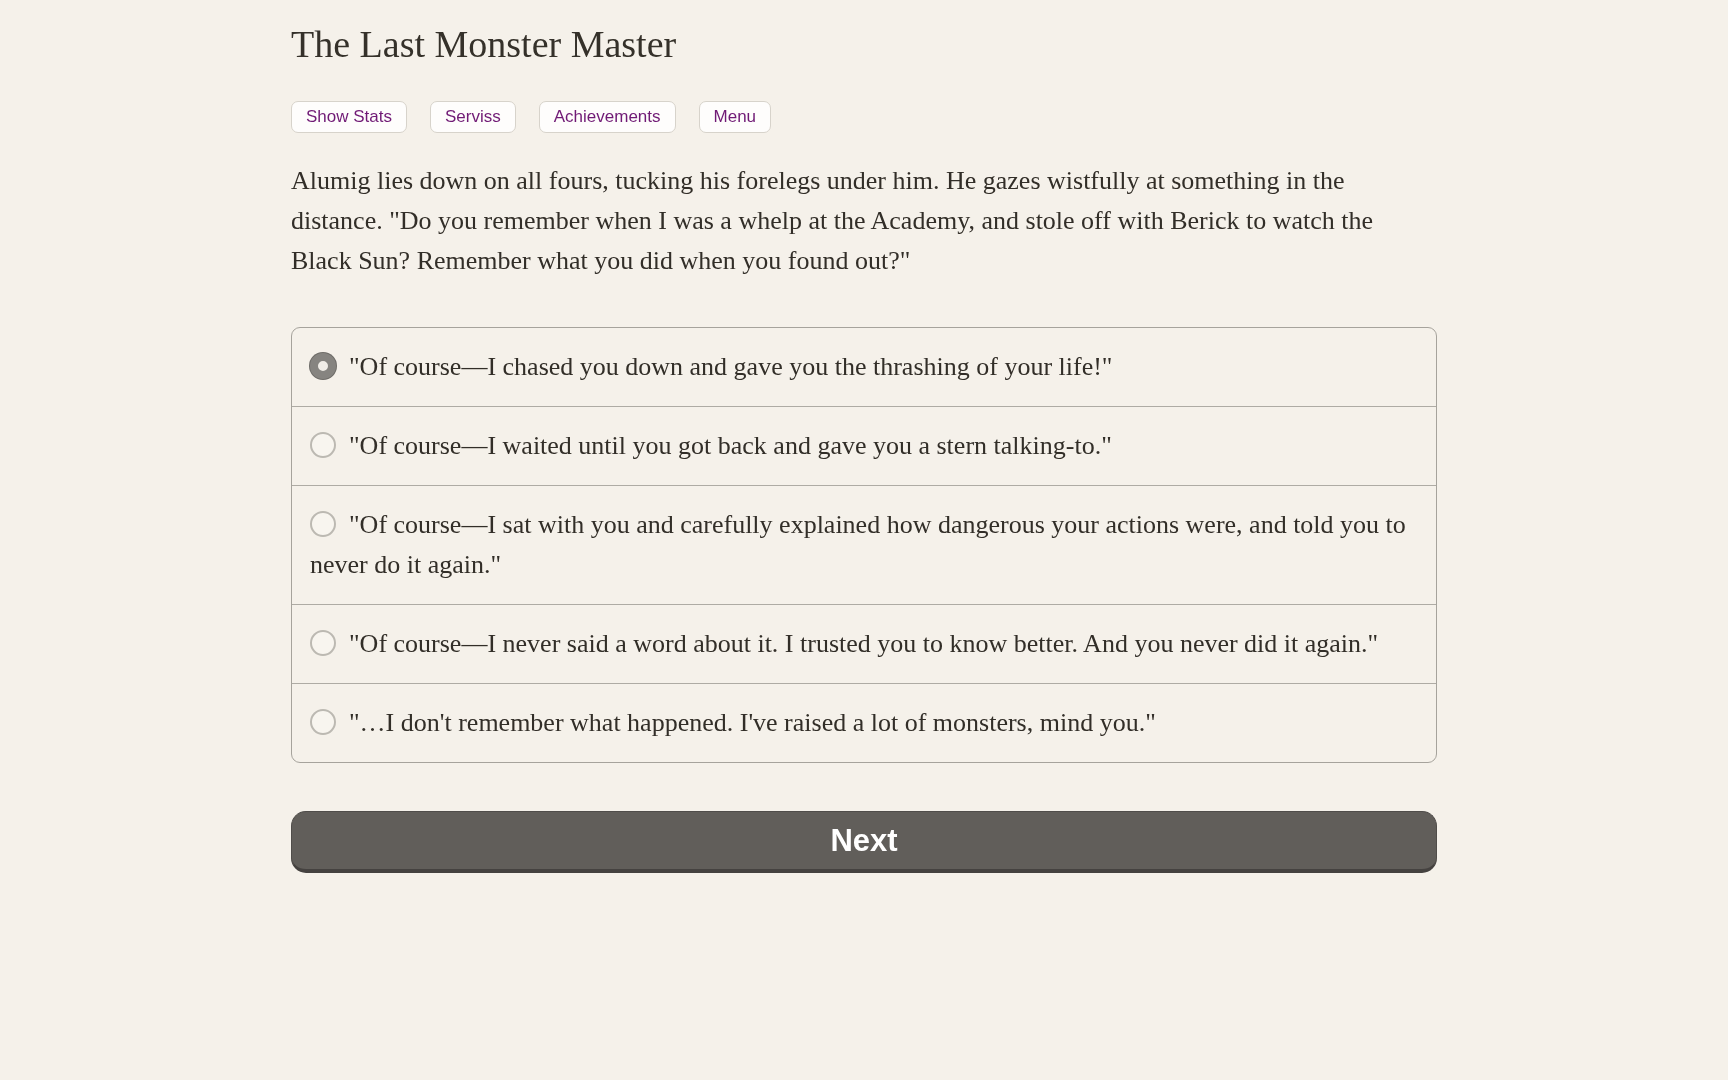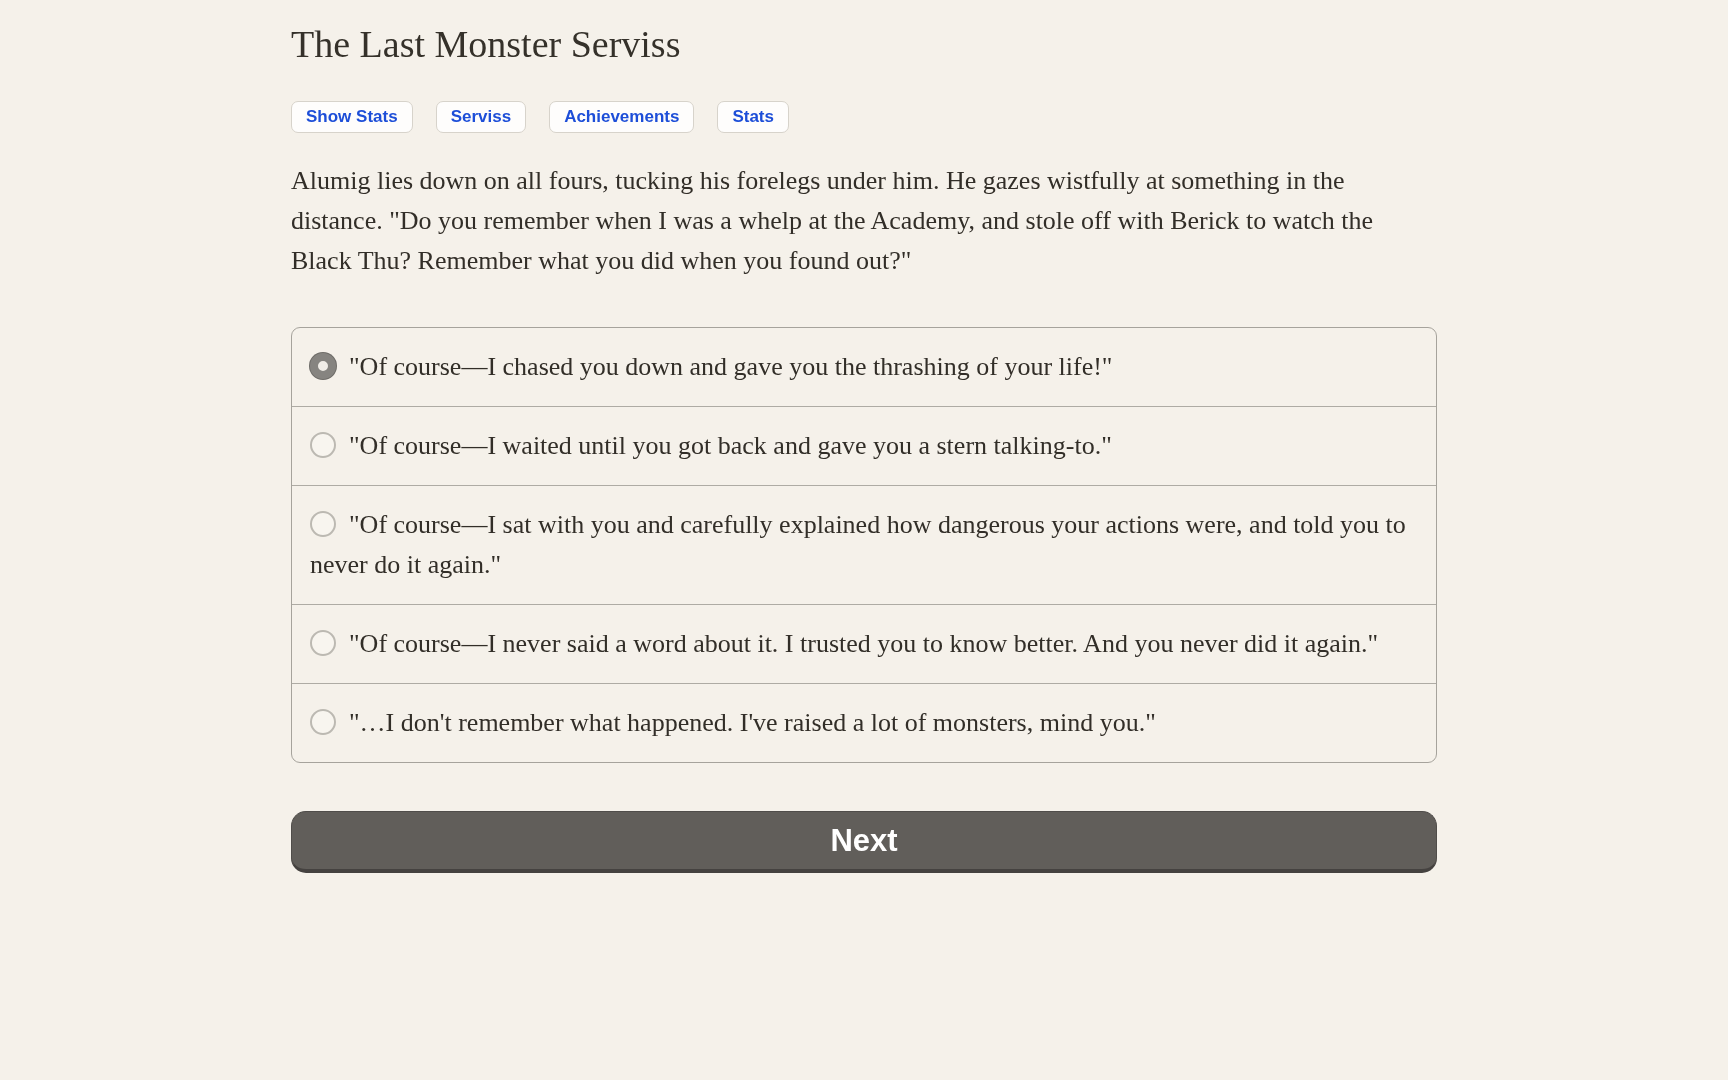--- a/index.html
+++ b/index.html
@@ -41,22 +41,22 @@
     font-family: "Liberation Sans", sans-serif;
   }
   .toolbar button {
     height: 32px;
     padding: 0 14px;
     background: #fefdfc;
     border: 1px solid #d7d3cb;
     border-radius: 7px;
     font-family: "Liberation Sans", sans-serif;
     font-size: 17px;
-    font-weight: bold;
-    color: #1d4ed8;
+    font-weight: normal;
+    color: #701a75;
     cursor: pointer;
   }
   .paragraph {
     margin-top: 28px;
     font-size: 26px;
     line-height: 40px;
     width: 1146px;
   }
   .choices {
     margin-top: 46px;
@@ -106,31 +106,31 @@
     font-weight: bold;
     text-align: center;
     cursor: pointer;
   }
 </style>
 </head>
 <body>
 
 <div class="container">
 
-  <h1 class="title">The Last Monster Serviss</h1>
+  <h1 class="title">The Last Monster Master</h1>
 
 
   <div class="toolbar">
     <button>Show Stats</button>
     <button>Serviss</button>
     <button>Achievements</button>
-    <button>Stats</button>
+    <button>Menu</button>
   </div>
 
-  <div class="paragraph">Alumig lies down on all fours, tucking his forelegs under him. He gazes wistfully at something in the distance. "Do you remember when I was a whelp at the Academy, and stole off with Berick to watch the Black Thu? Remember what you did when you found out?"</div>
+  <div class="paragraph">Alumig lies down on all fours, tucking his forelegs under him. He gazes wistfully at something in the distance. "Do you remember when I was a whelp at the Academy, and stole off with Berick to watch the Black Sun? Remember what you did when you found out?"</div>
 
   <div class="choices">
     <div class="choice-row">
       <span class="radio selected"></span><span>"Of course—I chased you down and gave you the thrashing of your life!"</span>
     </div>
     <div class="choice-row">
       <span class="radio"></span><span>"Of course—I waited until you got back and gave you a stern talking-to."</span>
     </div>
     <div class="choice-row">
       <span class="radio"></span><span>"Of course—I sat with you and carefully explained how dangerous your actions were, and told you to never do it again."</span>

